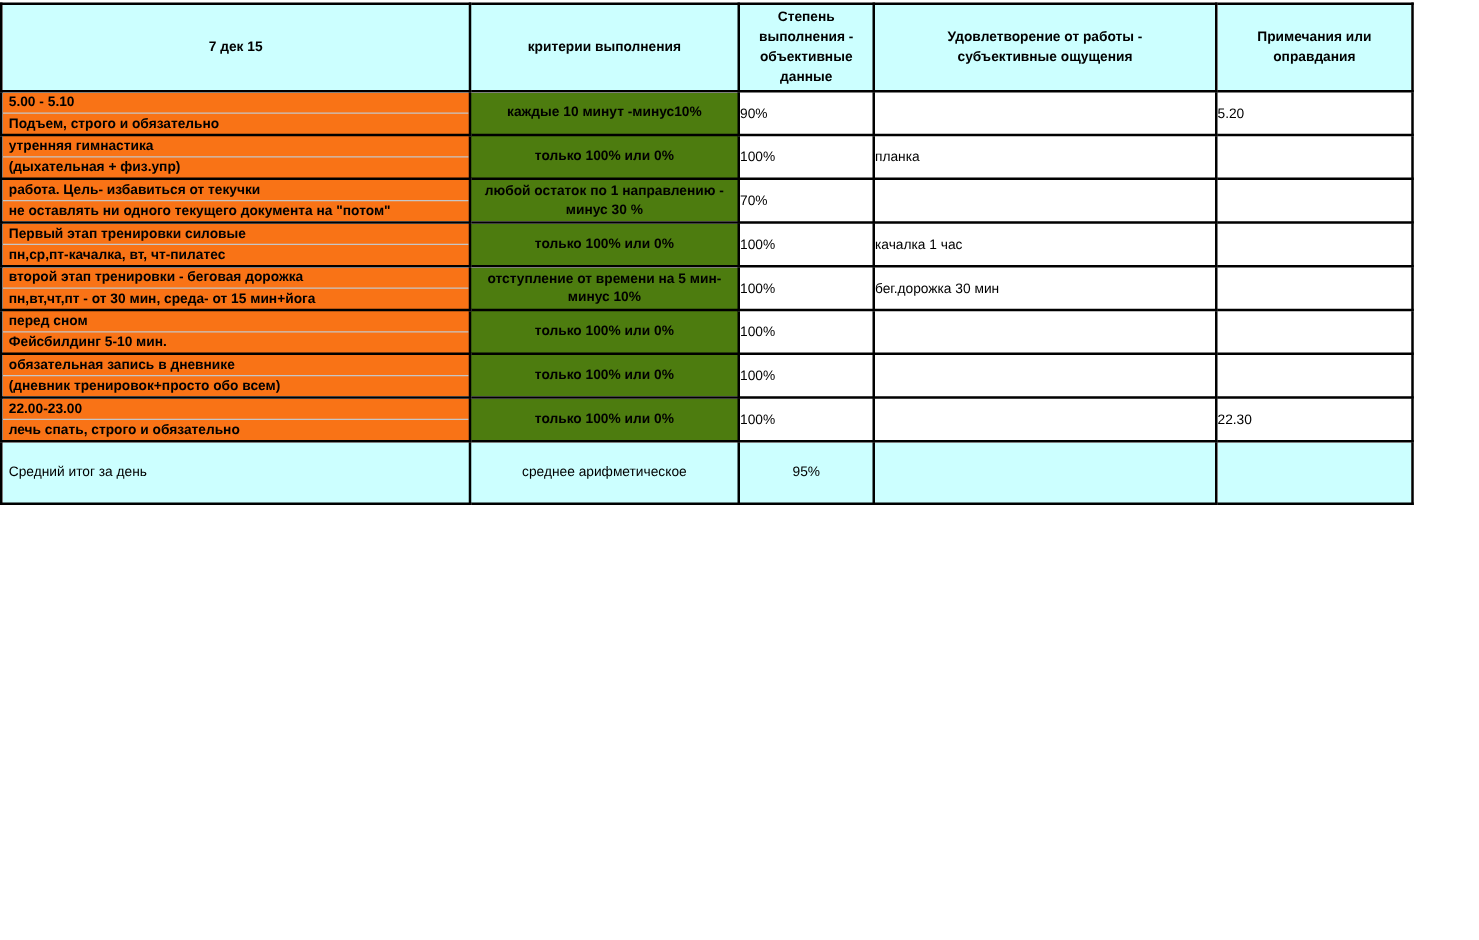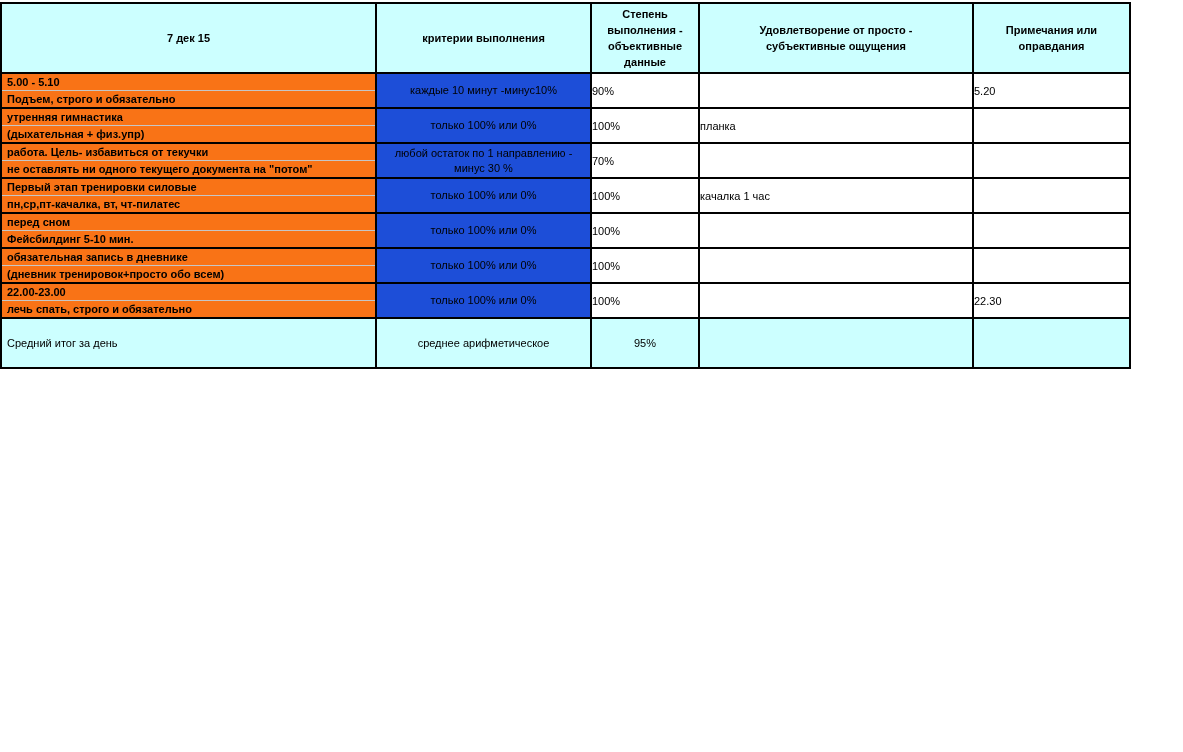--- a/index.html
+++ b/index.html
@@ -50,21 +50,22 @@
     height: 16px;
     line-height: 17px;
     overflow: hidden;
   }
   .task-line1 { border-bottom: 1px solid #C6C6C6; }
   td.criteria-cell {
     text-align: center;
     vertical-align: middle;
     white-space: pre-line;
     line-height: 15px;
-    background: #1d4ed8;
+    background: #4d7c0f;
+    font-weight: bold;
   }
   td.degree-cell,
   td.satisfaction-cell,
   td.notes-cell {
     text-align: left;
     vertical-align: middle;
     background: #ffffff;
   }
   
   tr.footer-row { height: 50px; }
@@ -92,21 +93,21 @@
       <col style="width:157px">
     </colgroup>
     <thead>
       <tr>
         <th>7 дек 15</th>
         <th>критерии выполнения</th>
         <th>Степень
 выполнения -
 объективные
 данные</th>
-        <th>Удовлетворение от просто -
+        <th>Удовлетворение от работы -
 субъективные ощущения</th>
         <th>Примечания или
 оправдания</th>
       </tr>
     </thead>
     <tbody>
   <tr class="data-row">
     <td class="task-cell">
       <div class="task-line1">5.00 - 5.10</div>
       <div class="task-line2">Подъем, строго и обязательно</div>
@@ -144,20 +145,31 @@
     <td class="task-cell">
       <div class="task-line1">Первый этап тренировки силовые</div>
       <div class="task-line2">пн,ср,пт-качалка, вт, чт-пилатес</div>
     </td>
     <td class="criteria-cell">только 100% или 0%</td>
     <td class="degree-cell">100%</td>
     <td class="satisfaction-cell">качалка 1 час</td>
     <td class="notes-cell"></td>
   </tr>
 
+  <tr class="data-row">
+    <td class="task-cell">
+      <div class="task-line1">второй этап тренировки - беговая дорожка</div>
+      <div class="task-line2">пн,вт,чт,пт - от 30 мин, среда- от 15 мин+йога</div>
+    </td>
+    <td class="criteria-cell">отступление от времени на 5 мин-
+минус 10%</td>
+    <td class="degree-cell">100%</td>
+    <td class="satisfaction-cell">бег.дорожка 30 мин</td>
+    <td class="notes-cell"></td>
+  </tr>
 
   <tr class="data-row">
     <td class="task-cell">
       <div class="task-line1">перед сном</div>
       <div class="task-line2">Фейсбилдинг 5-10 мин.</div>
     </td>
     <td class="criteria-cell">только 100% или 0%</td>
     <td class="degree-cell">100%</td>
     <td class="satisfaction-cell"></td>
     <td class="notes-cell"></td>

